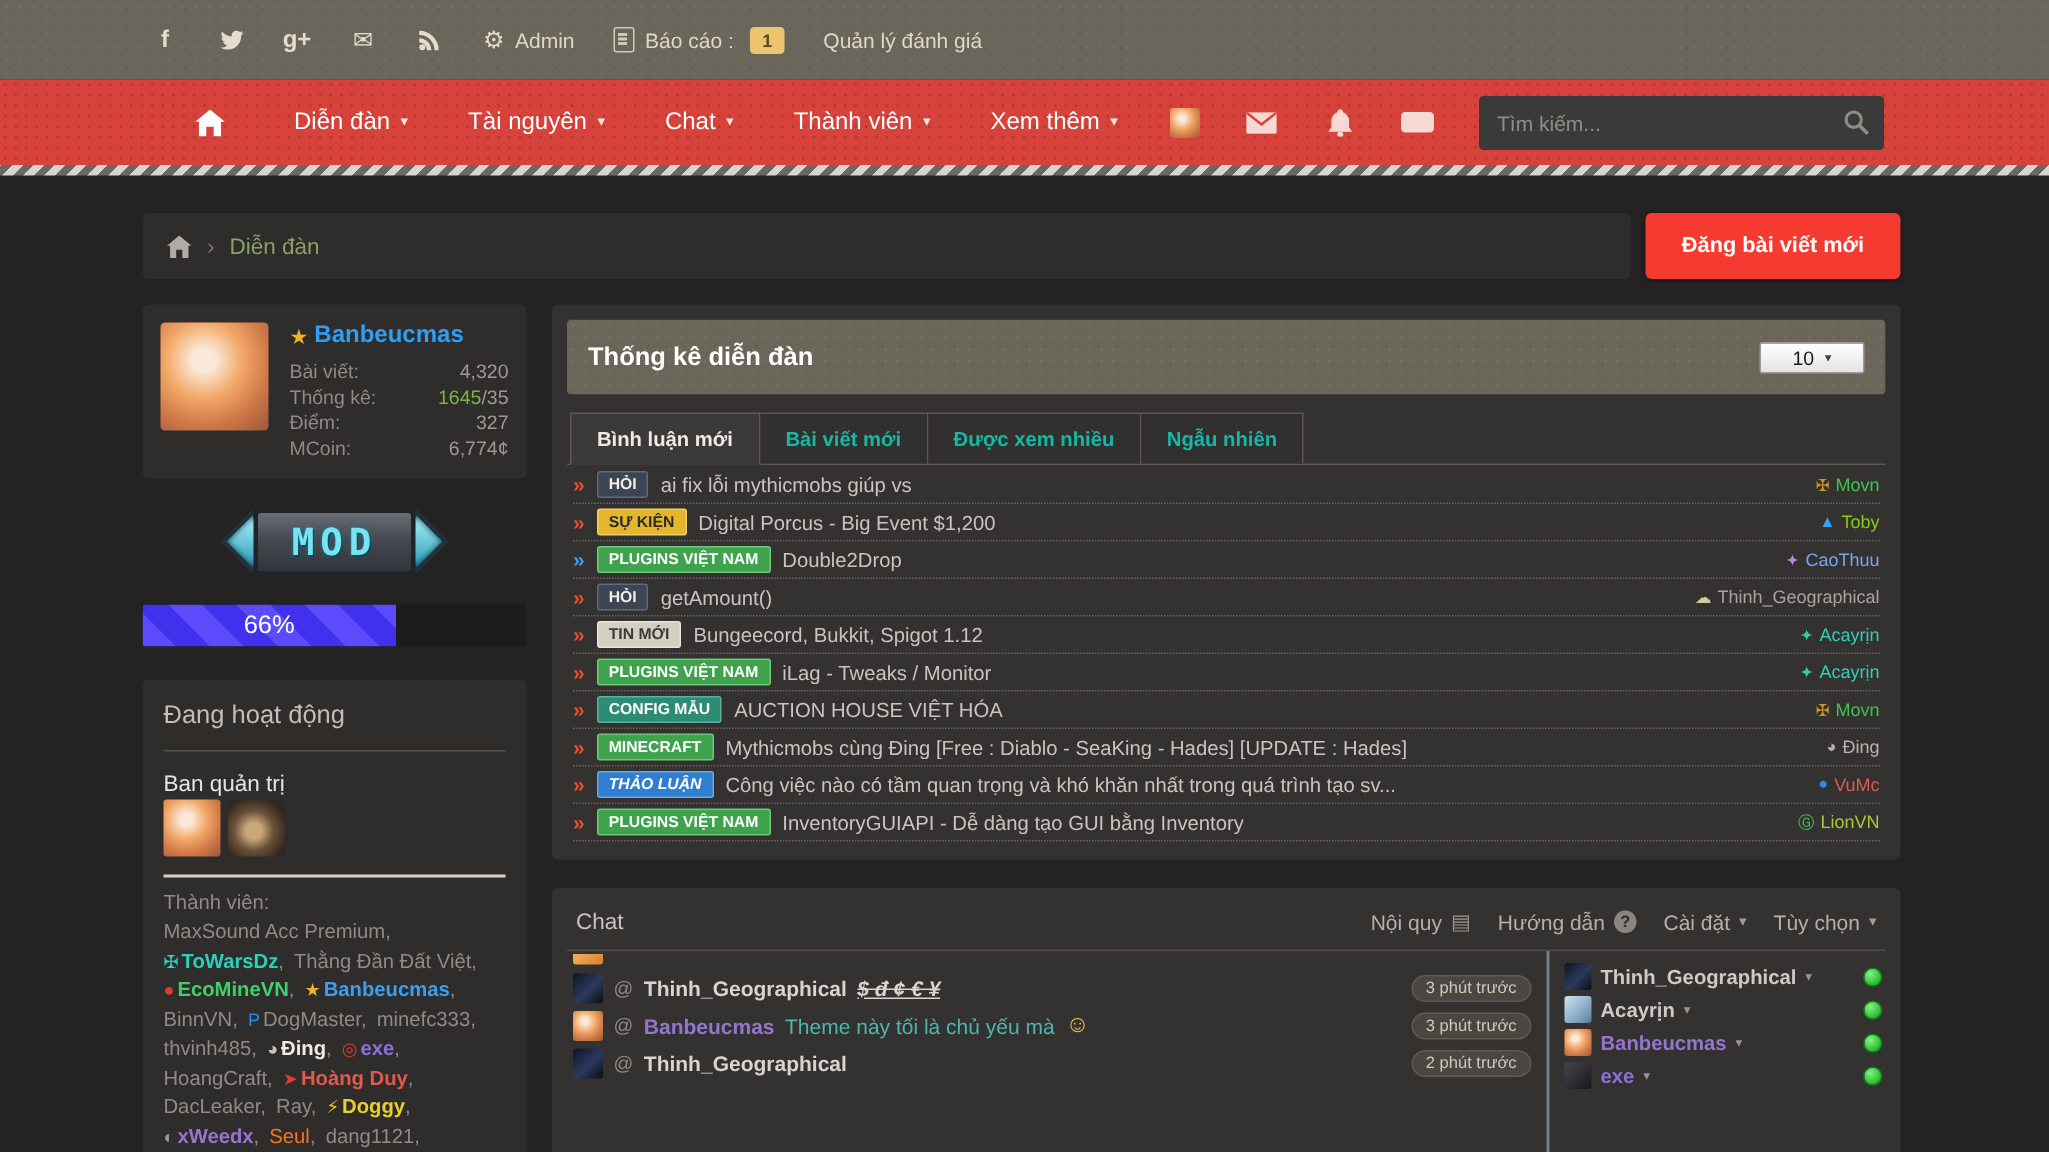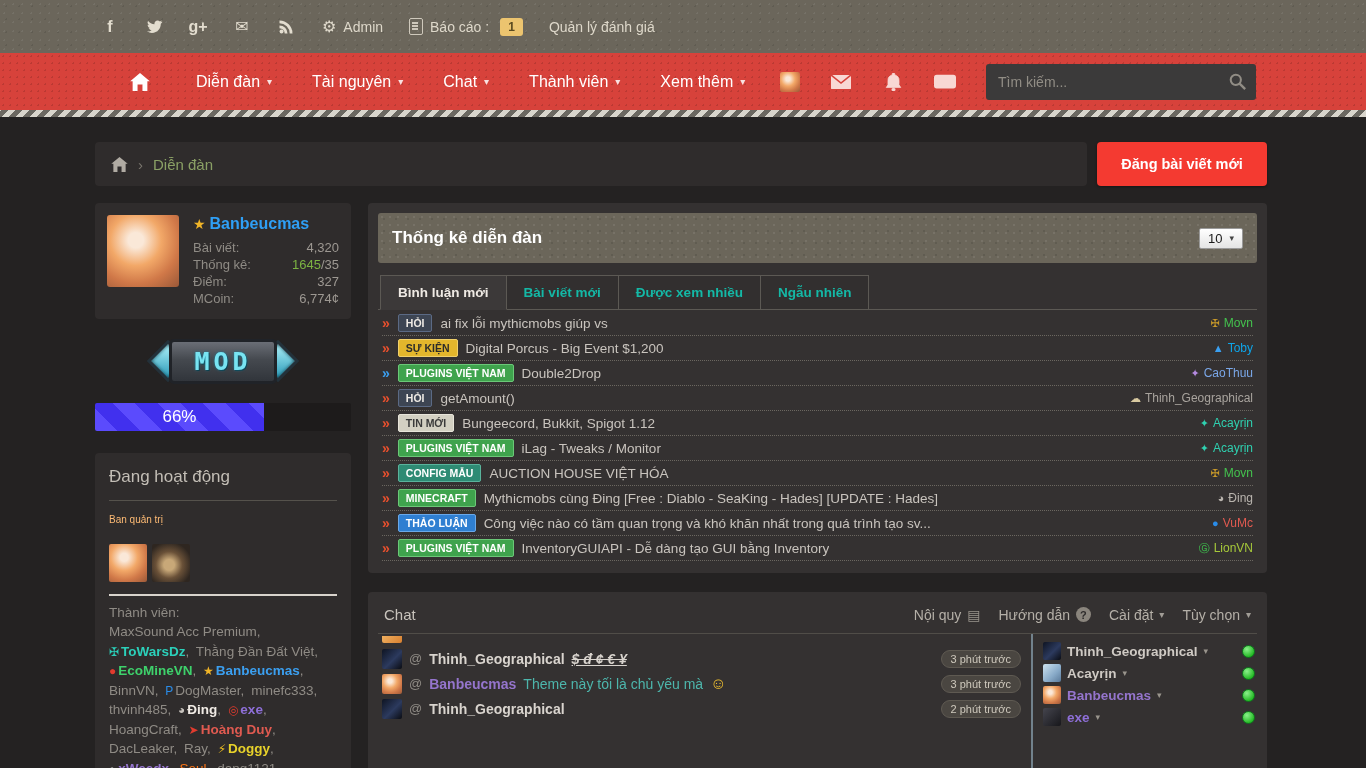--- a/index.html
+++ b/index.html
@@ -79,38 +79,38 @@
 
   
   .progress{margin-top:16px;height:28px;background:#1d1b1b;border-radius:2px;overflow:hidden;}
   .progress-fill{height:100%;background:repeating-linear-gradient(45deg,#5b4bfd 0 16px,#4130ee 16px 32px);display:flex;align-items:center;justify-content:center;color:#fff;font-size:17px;}
 
   
   .activity{margin-top:22px;padding:14px;}
   .act-title{color:#c3beb6;font-size:17px;}
   .hr1{border:none;border-top:1px solid #55524c;margin:13px 0;}
   .hr2{border:none;border-top:2px solid #d8d3cc;margin:12px 0 9px;}
-  .staff-title{color:#fdba74;font-size:10px;margin-bottom:19px;}
+  .staff-title{color:#e5e5e5;font-size:15px;margin-bottom:2px;}
   .staff-avs{display:flex;gap:5px;}
   .s-av{width:38px;height:38px;border-radius:2px;cursor:pointer;}
   .mem-title{color:#8f8b85;font-size:13.5px;}
   .mem-list{margin-top:2px;font-size:13.5px;line-height:1.45;word-wrap:break-word;}
   .m-item{white-space:nowrap;}
   .m-icon{margin-right:2px;font-size:12px;}
   .m-name{cursor:pointer;}
   .b{font-weight:bold;}
   .m-sep{color:#8f8b85;margin-right:3px;}
 
   
   .panel{background:#343131;border-radius:4px;padding:10px;}
   .panel-head{height:50px;background:#6b665a;border-radius:3px;display:flex;align-items:center;padding:0 14px;
     background-image:radial-gradient(rgba(255,255,255,.08) 1px,transparent 1px),radial-gradient(rgba(0,0,0,.10) 1px,transparent 1px);
     background-size:8px 8px,12px 12px;}
   .panel-title{color:#fff;font-weight:bold;font-size:17px;}
-  .per-page{margin-left:auto;background:linear-gradient(#fff,#e4e4e4);border:1px solid #9a9a9a;border-radius:2px;color:#1a1a1a;font-size:13px;padding:2px 8px;display:flex;align-items:center;gap:7px;cursor:pointer;justify-content:space-between;}
+  .per-page{margin-left:auto;background:linear-gradient(#fff,#e4e4e4);border:1px solid #9a9a9a;border-radius:2px;color:#1a1a1a;font-size:13px;padding:2px 21px;display:flex;align-items:center;gap:7px;cursor:pointer;justify-content:space-between;}
   .sel-caret{font-size:9px;color:#444;}
   .tabs{display:flex;border-bottom:1px solid #5c5954;margin-top:12px;padding-left:2px;}
   .tab{padding:9px 17px;background:#322f2f;border:1px solid #5c5954;border-bottom:none;color:#14b8a6;font-weight:bold;font-size:13.5px;cursor:pointer;white-space:nowrap;}
   .tab + .tab{border-left:none;}
   .tab.active{background:#3c3939;margin-bottom:-1px;border-bottom:1px solid #3c3939;color:#efeae4;}
   .tab-count{color:#dd8f3f;font-weight:normal;margin-left:4px;}
   .threads{padding:1px 4px 2px;}
   .t-row{display:flex;align-items:center;height:24px;border-bottom:1px dotted #6b6760;gap:8px;}
   .t-arrow{font-size:14px;font-weight:bold;line-height:1;}
   .t-badge{font-size:10.5px;font-weight:bold;padding:2px 7px;border-radius:2px;border:1px solid;line-height:1.2;white-space:nowrap;cursor:pointer;}
@@ -452,21 +452,21 @@
                   <span style="color: rgb(68, 194, 78);">Movn</span>
                 </span>
               </div>
 
               <div class="t-row">
                 <span class="t-arrow" style="color: rgb(232, 80, 46);">»</span>
                 <span class="t-badge" style="color: rgb(43, 43, 43); background: rgb(227, 182, 44); border-color: rgb(240, 208, 106);">SỰ KIỆN</span>
                 <span class="t-title">Digital Porcus - Big Event $1,200</span>
                 <span class="t-user">
                   <span class="t-uicon" style="color: rgb(59, 159, 240);">▲</span>
-                  <span style="color: #0ea5e9;">Toby</span>
+                  <span style="color: #84cc16;">Toby</span>
                 </span>
               </div>
 
               <div class="t-row">
                 <span class="t-arrow" style="color: rgb(59, 159, 240);">»</span>
                 <span class="t-badge" style="color: rgb(255, 255, 255); background: rgb(63, 163, 77); border-color: rgb(107, 200, 120);">PLUGINS VIỆT NAM</span>
                 <span class="t-title">Double2Drop</span>
                 <span class="t-user">
                   <span class="t-uicon" style="color: rgb(180, 138, 224);">✦</span>
                   <span style="color: rgb(122, 167, 232);">CaoThuu</span>
@@ -518,21 +518,21 @@
                 <span class="t-badge" style="color: rgb(255, 255, 255); background: rgb(63, 163, 77); border-color: rgb(107, 200, 120);">MINECRAFT</span>
                 <span class="t-title">Mythicmobs cùng Đing [Free : Diablo - SeaKing - Hades] [UPDATE : Hades]</span>
                 <span class="t-user">
                   <span class="t-uicon" style="color: rgb(185, 180, 174);">◕</span>
                   <span style="color: rgb(185, 180, 174);">Đing</span>
                 </span>
               </div>
 
               <div class="t-row">
                 <span class="t-arrow" style="color: rgb(232, 80, 46);">»</span>
-                <span class="t-badge" style="color: rgb(255, 255, 255); background: rgb(47, 127, 209); border-color: rgb(106, 168, 232);">THẢO LUẬN</span>
+                <span class="t-badge" style="color: rgb(255, 255, 255); background: rgb(47, 127, 209); border-color: rgb(106, 168, 232); font-style: italic;">THẢO LUẬN</span>
                 <span class="t-title">Công việc nào có tầm quan trọng và khó khăn nhất trong quá trình tạo sv...</span>
                 <span class="t-user">
                   <span class="t-uicon" style="color: rgb(42, 140, 232);">●</span>
                   <span style="color: rgb(224, 90, 80);">VuMc</span>
                 </span>
               </div>
 
               <div class="t-row">
                 <span class="t-arrow" style="color: rgb(232, 80, 46);">»</span>
                 <span class="t-badge" style="color: rgb(255, 255, 255); background: rgb(63, 163, 77); border-color: rgb(107, 200, 120);">PLUGINS VIỆT NAM</span>

